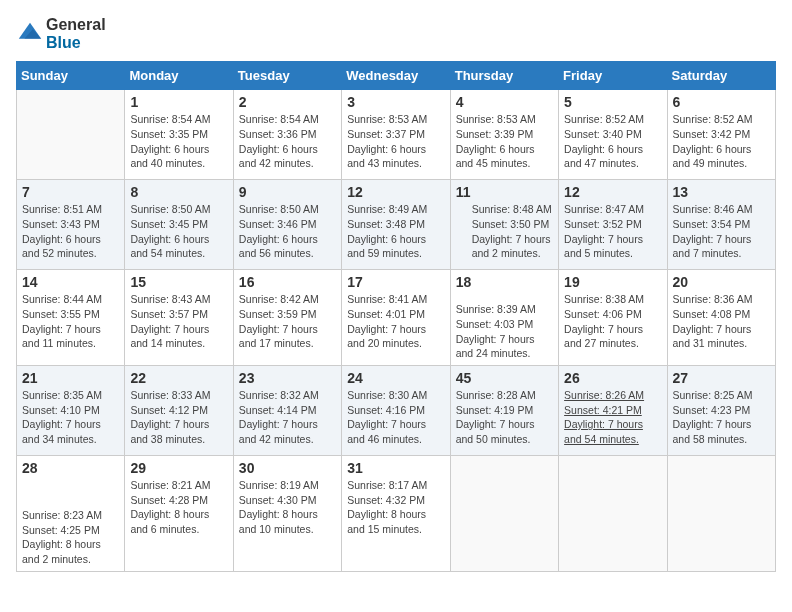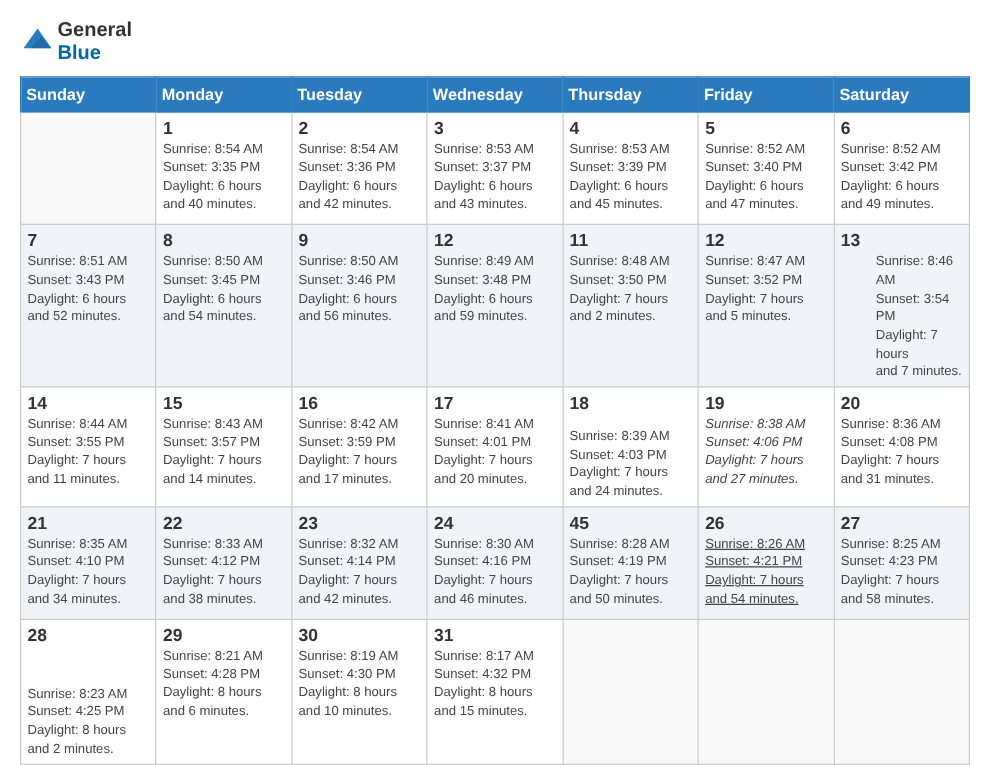--- a/index.html
+++ b/index.html
@@ -192,35 +192,35 @@
         </td>
         <td>
           <span class="day-number">12</span>
           <div class="day-info" style="white-space: pre-line;">Sunrise: 8:49 AM
 Sunset: 3:48 PM
 Daylight: 6 hours
 and 59 minutes.</div>
         </td>
         <td>
           <span class="day-number">11</span>
-          <div class="day-info" style="white-space: pre-line;">Sunrise: 8:48 AM
+          <div class="day-info" style="white-space: pre-line; margin-left: 16px;">Sunrise: 8:48 AM
 Sunset: 3:50 PM
 Daylight: 7 hours
 and 2 minutes.</div>
         </td>
         <td>
           <span class="day-number">12</span>
           <div class="day-info" style="white-space: pre-line;">Sunrise: 8:47 AM
 Sunset: 3:52 PM
 Daylight: 7 hours
 and 5 minutes.</div>
         </td>
         <td>
           <span class="day-number">13</span>
-          <div class="day-info" style="white-space: pre-line; margin-left: 28px;">Sunrise: 8:46 AM
+          <div class="day-info" style="white-space: pre-line;">Sunrise: 8:46 AM
 Sunset: 3:54 PM
 Daylight: 7 hours
 and 7 minutes.</div>
         </td>
       </tr>
       <tr>
         <td>
           <span class="day-number">14</span>
           <div class="day-info" style="white-space: pre-line;">Sunrise: 8:44 AM
 Sunset: 3:55 PM
@@ -250,21 +250,21 @@
         </td>
         <td>
           <span class="day-number">18</span>
           <div class="day-info" style="white-space: pre-line; margin-top: 12px;">Sunrise: 8:39 AM
 Sunset: 4:03 PM
 Daylight: 7 hours
 and 24 minutes.</div>
         </td>
         <td>
           <span class="day-number">19</span>
-          <div class="day-info" style="white-space: pre-line; font-style: italic;">Sunrise: 8:38 AM
+          <div class="day-info" style="white-space: pre-line;">Sunrise: 8:38 AM
 Sunset: 4:06 PM
 Daylight: 7 hours
 and 27 minutes.</div>
         </td>
         <td>
           <span class="day-number">20</span>
           <div class="day-info" style="white-space: pre-line;">Sunrise: 8:36 AM
 Sunset: 4:08 PM
 Daylight: 7 hours
 and 31 minutes.</div>

